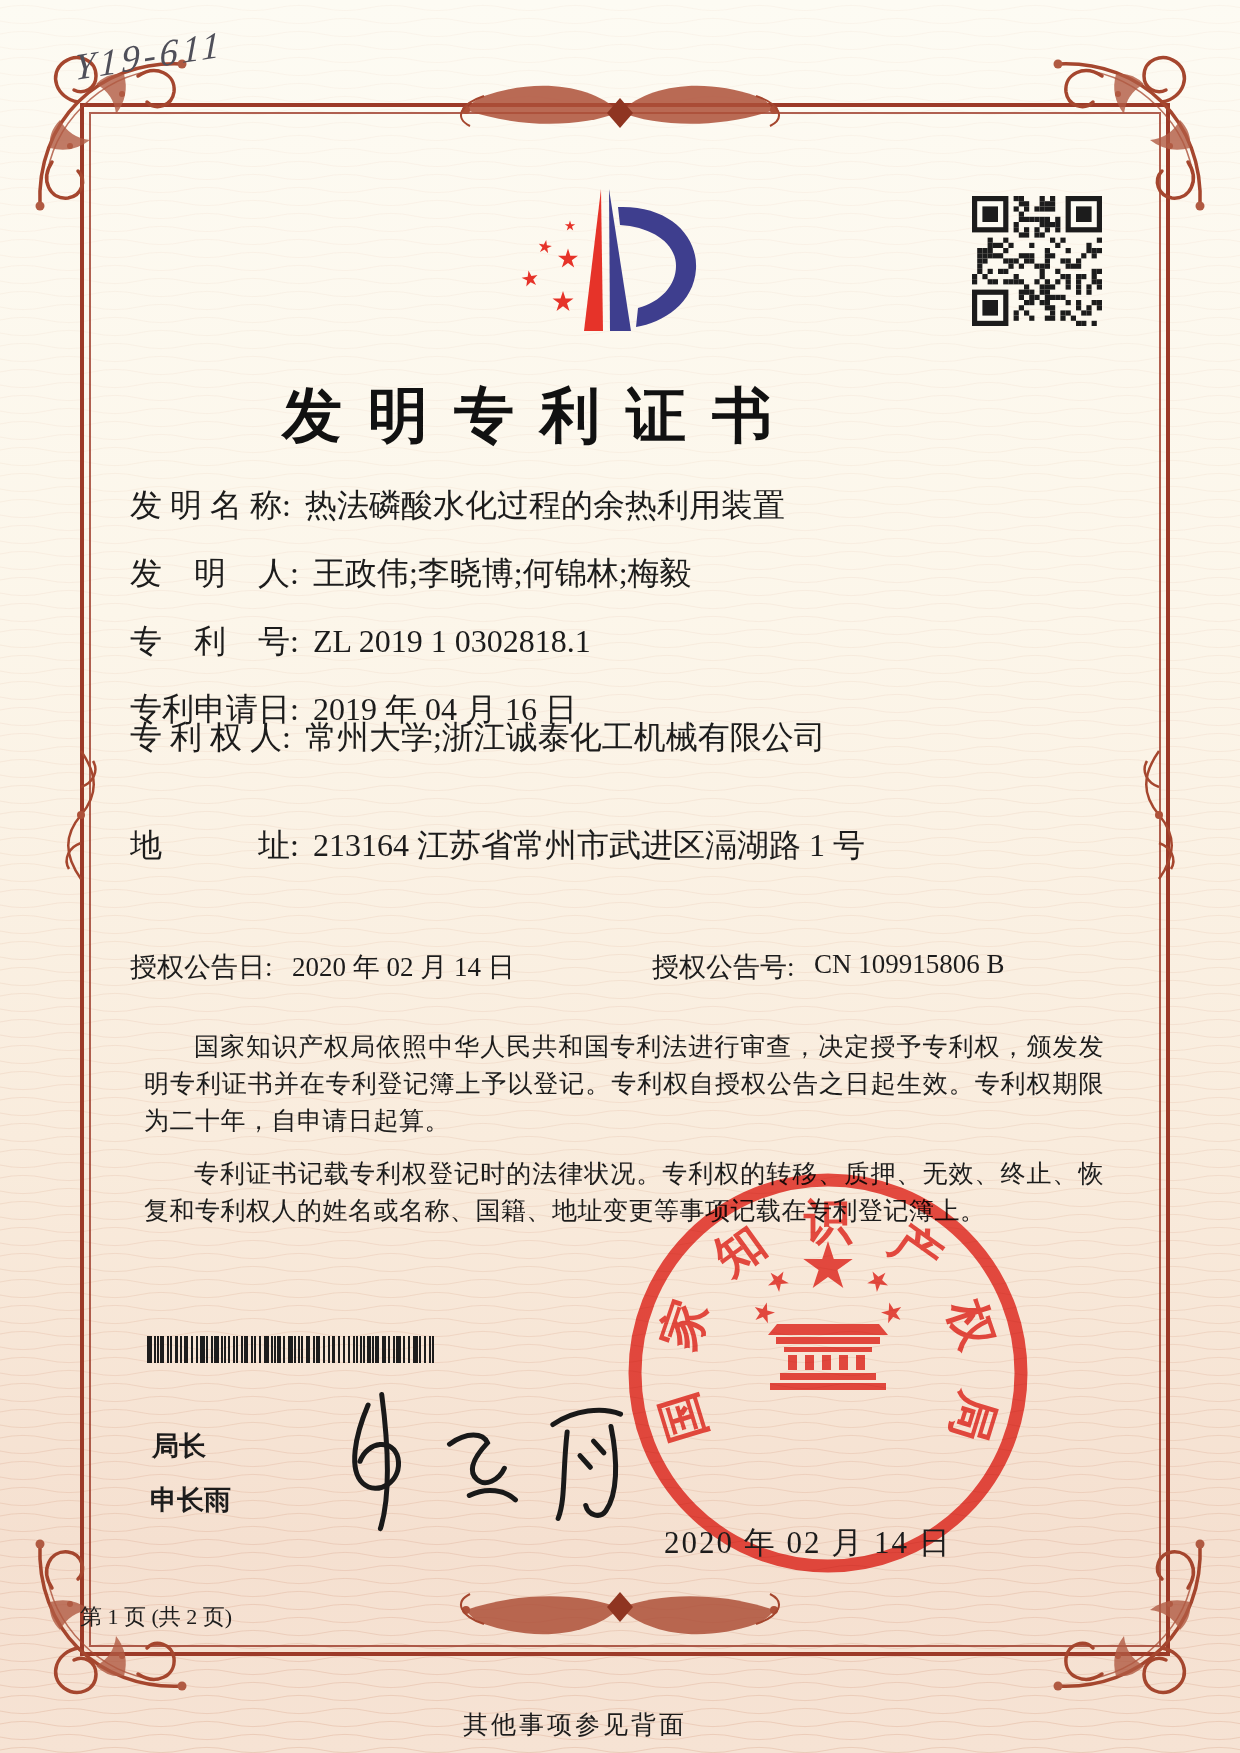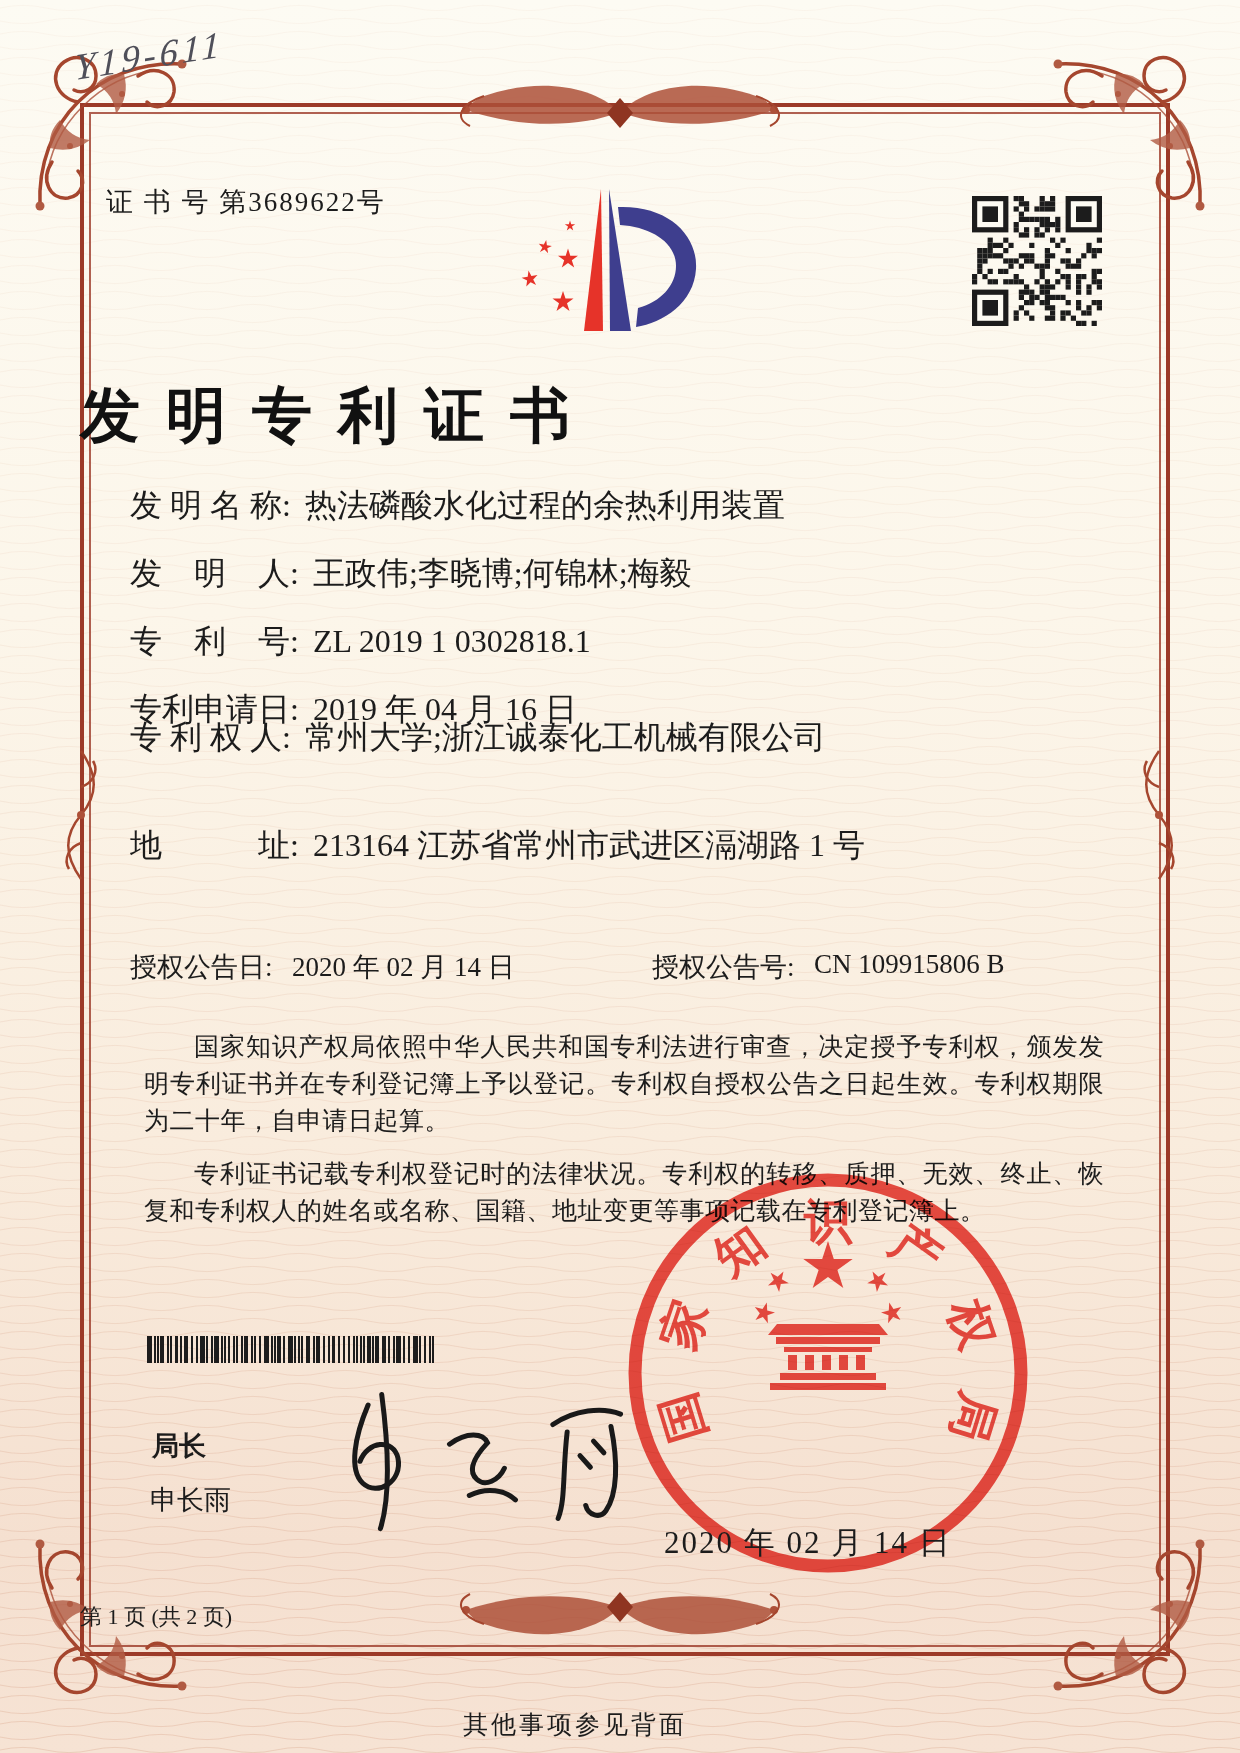--- a/index.html
+++ b/index.html
@@ -9,34 +9,34 @@
   .waves{position:absolute;left:0;top:0;z-index:0;}
   .frame{position:absolute;left:80px;top:103px;width:1082px;height:1545px;border:4px solid #9c3a28;z-index:1;}
   .frame-inner{position:absolute;inset:5px;border:2px solid rgba(156,58,40,.8);}
   .ornaments{position:absolute;left:0;top:0;z-index:2;pointer-events:none;}
   .handwritten{position:absolute;left:74px;top:34px;font-size:37px;font-style:italic;color:#4f4f59;
     transform:rotate(-9deg) skewX(-10deg);letter-spacing:4px;z-index:3;}
   .cert-no{position:absolute;left:106px;top:184px;font-size:27px;letter-spacing:2px;z-index:3;}
   .logo{position:absolute;left:500px;top:183px;z-index:3;}
   .qr{position:absolute;left:972px;top:196px;z-index:3;}
   .title{position:absolute;left:80px;top:376px;width:920px;margin:0;font-size:60px;font-weight:bold;
-    letter-spacing:26px;z-index:3;color:#111;}
+    letter-spacing:26px;text-align:center;z-index:3;color:#111;}
   .row{position:absolute;left:130px;width:1000px;font-size:32px;z-index:3;white-space:nowrap;}
   .flabel{display:inline-block;min-width:152px;}
   .fvalue{margin-left:14px;}
   .r0{top:484px}.r1{top:552px}.r2{top:620px}.r3{top:688px}.r4{top:716px}.r5{top:824px}
   .gspan{position:absolute;top:902px;font-size:27px;z-index:3;white-space:nowrap;margin-top:47px;}
   .g1l{left:130px}.g1v{left:292px}.g2l{left:652px}.g2v{left:814px}
   .body-text{position:absolute;left:128px;top:1012px;width:992px;z-index:3;}
   .body-text p{margin:16px;font-size:25px;line-height:37px;text-indent:2em;text-align:justify;letter-spacing:.5px;}
   .barcode{position:absolute;left:147px;top:1336px;z-index:3;}
   .director-title{position:absolute;left:152px;top:1428px;font-family:Liberation Sans, sans-serif;
     font-weight:bold;font-size:27px;z-index:3;}
   .director-name{position:absolute;left:150px;top:1482px;font-family:"Liberation Sans","DejaVu Sans",sans-serif;
-    font-weight:normal;font-size:27px;z-index:3;}
+    font-weight:bold;font-size:27px;z-index:3;}
   .signature{position:absolute;left:318px;top:1383px;z-index:4;}
   .seal{position:absolute;left:618px;top:1163px;z-index:4;mix-blend-mode:multiply;opacity:.93;}
   .seal-date{position:absolute;left:664px;top:1522px;font-size:31px;letter-spacing:2px;z-index:5;}
   .page-info{position:absolute;left:80px;top:1602px;width:980px;text-align:left;font-size:22px;z-index:3;}
   .back-note{position:absolute;left:80px;top:1674px;width:990px;text-align:center;font-size:25px;letter-spacing:3px;z-index:3;margin-top:34px;}
 </style>
 </head>
 <body>
 
 <div class="page">
@@ -229,21 +229,20 @@
     <use href="#cornerFl" transform="translate(26,1700) scale(1,-1)"></use>
     <use href="#cornerFl" transform="translate(1214,1700) scale(-1,-1)"></use>
     <use href="#garland" transform="translate(440,70)"></use>
     <use href="#garland" transform="translate(440,1650) scale(1,-1)"></use>
     <use href="#sideFl" transform="translate(58,745)"></use>
     <use href="#sideFl" transform="translate(1182,745) scale(-1,1)"></use>
   </svg>
 
   <div class="handwritten">Y19-611</div>
 
-  <div class="cert-no">证 书 号 第3689622号</div>
 
   <svg id="logo" class="logo" width="205" height="152" viewBox="0 0 205 152">
     <g id="logoStars" fill="#e63329">
         <polygon points="70.0,37.5 71.2,41.3 75.2,41.3 72.0,43.6 73.2,47.4 70.0,45.1 66.8,47.4 68.0,43.6 64.8,41.3 68.8,41.3"></polygon>
         <polygon points="46.2,57.1 46.9,62.2 51.9,63.0 47.3,65.2 48.1,70.3 44.5,66.6 40.0,68.9 42.4,64.4 38.8,60.7 43.8,61.6"></polygon>
         <polygon points="68.0,65.5 70.3,72.8 78.0,72.8 71.8,77.2 74.2,84.5 68.0,80.0 61.8,84.5 64.2,77.2 58.0,72.8 65.7,72.8"></polygon>
         <polygon points="28.5,87.6 31.4,93.1 37.5,92.0 33.2,96.4 36.1,101.9 30.6,99.2 26.3,103.6 27.1,97.5 21.6,94.8 27.7,93.8"></polygon>
         <polygon points="63.0,108.0 65.5,115.6 73.5,115.6 67.0,120.3 69.5,127.9 63.0,123.2 56.5,127.9 59.0,120.3 52.5,115.6 60.5,115.6"></polygon>
       </g>
     <polygon points="101,6 84,148 103,148" fill="#e63329"></polygon>

